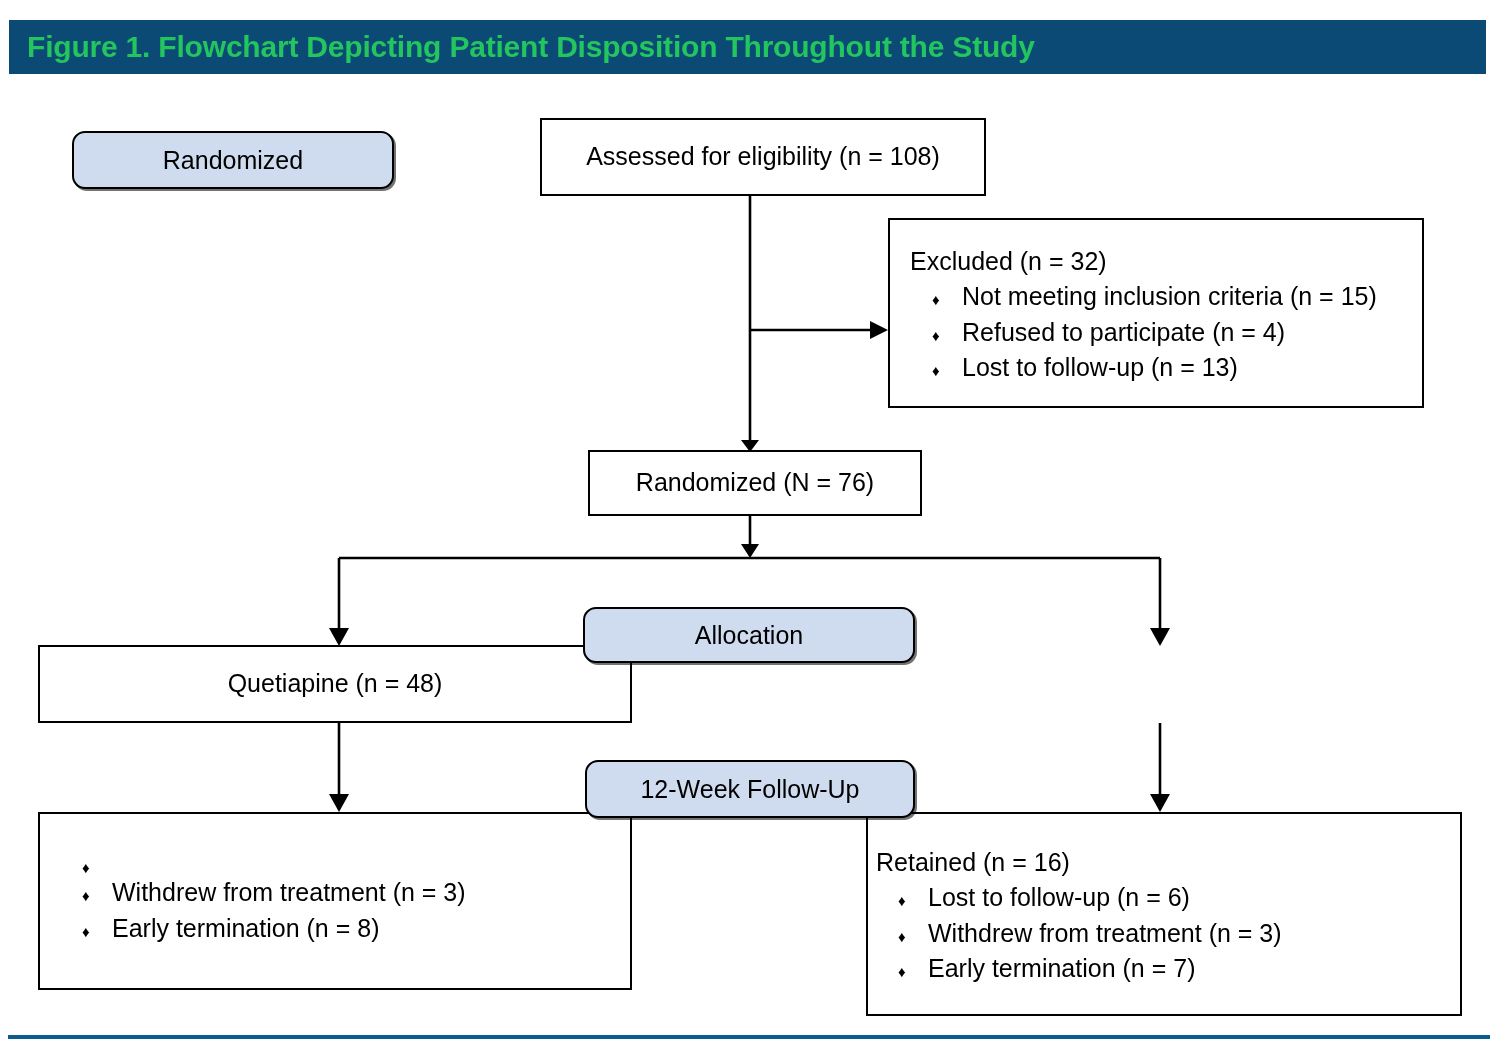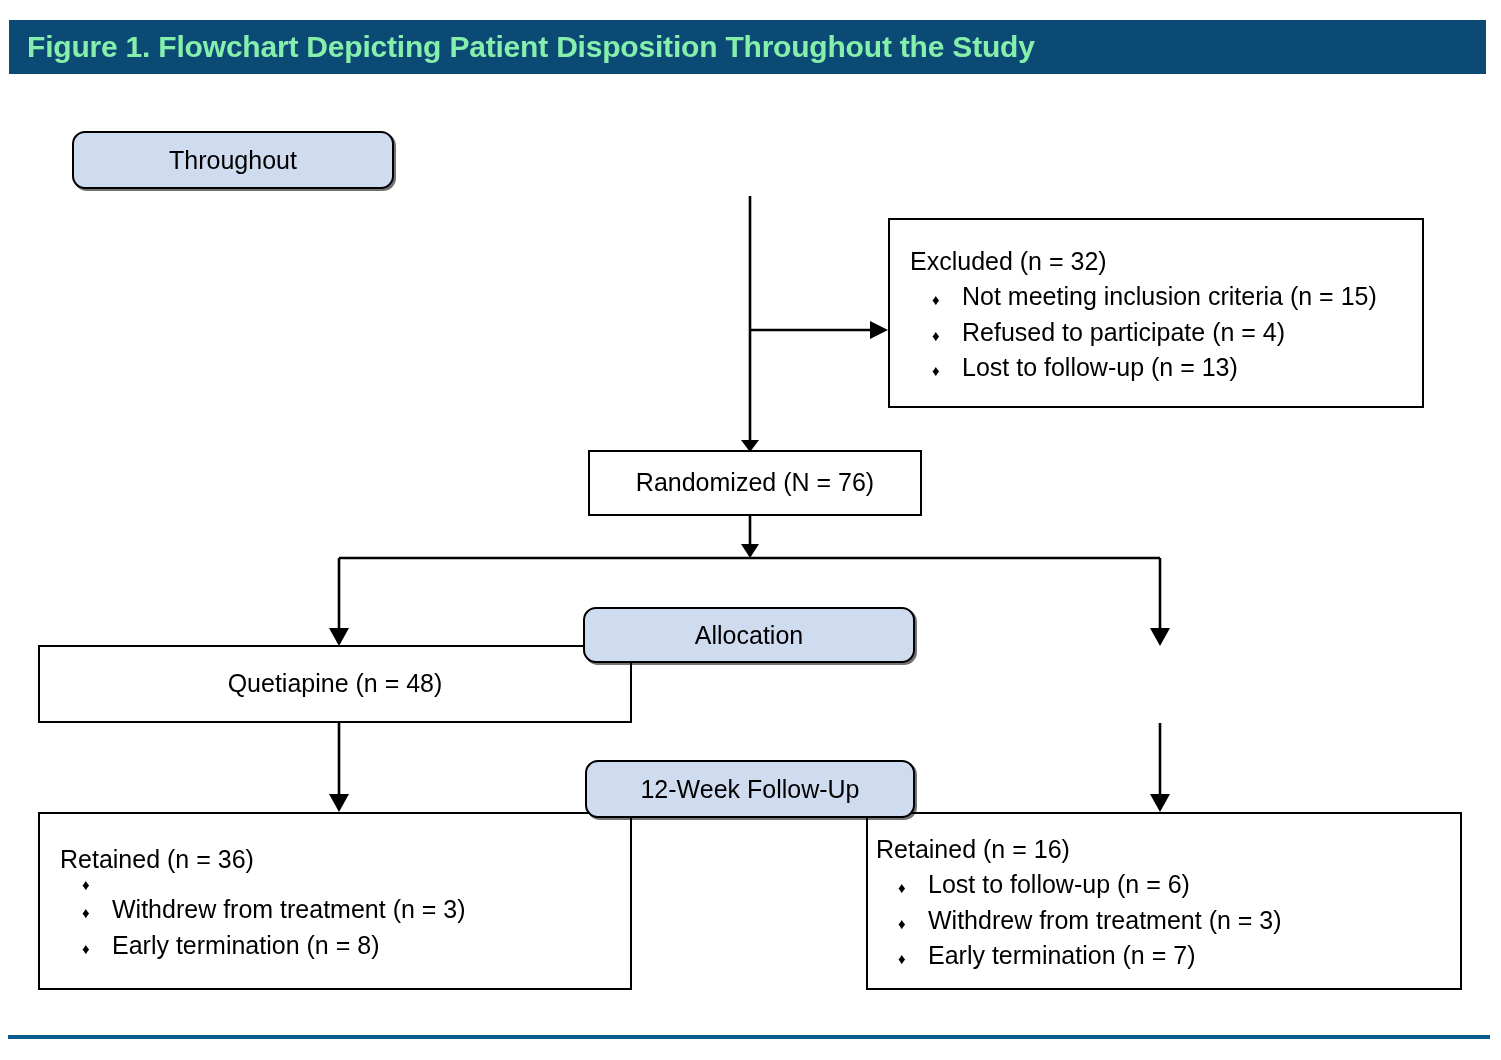--- a/index.html
+++ b/index.html
@@ -26,21 +26,21 @@
     position: absolute;
     left: 9px;
     top: 20px;
     width: 1477px;
     height: 54px;
     background: #0a4a75;
     display: flex;
     align-items: center;
   }
   .title-bar .title-text {
-    color: #86efac;
+    color: #22c55e;
     font-size: 30px;
     font-weight: bold;
     letter-spacing: -0.2px;
     padding-left: 18px;
     white-space: nowrap;
     font-family: "Liberation Sans", sans-serif;
   }
 
   
   .footer-rule {
@@ -176,23 +176,26 @@
 
       <line x1="339" y1="723" x2="339" y2="806"></line>
       <polygon points="329,794 349,794 339,812" fill="#000" stroke="none"></polygon>
 
       <line x1="1160" y1="723" x2="1160" y2="806"></line>
       <polygon points="1150,794 1170,794 1160,812" fill="#000" stroke="none"></polygon>
     </g>
   </svg>
 
   <div class="stage-pill" style="left:72px; top:131px; width:322px; height:58px;">
-    <span class="stage-label">Throughout</span>
-  </div>
-
+    <span class="stage-label">Randomized</span>
+  </div>
+
+  <div class="node center" style="left:540px; top:118px; width:446px; height:78px;">
+    <span class="node-label">Assessed for eligibility (n = 108)</span>
+  </div>
 
   <div class="node block" style="left:888px; top:218px; width:536px; height:190px;">
     <div class="heading">Excluded (n = 32)</div>
     <ul class="bullets">
       <li>
         <span class="dia">♦</span>
         <span>Not meeting inclusion criteria (n = 15)</span>
       </li>
       <li>
         <span class="dia">♦</span>
@@ -216,37 +219,36 @@
 
   <div class="stage-pill" style="left:583px; top:607px; width:332px; height:56px;">
     <span class="stage-label">Allocation</span>
   </div>
 
   <div class="stage-pill" style="left:585px; top:760px; width:330px; height:58px;">
     <span class="stage-label">12-Week Follow-Up</span>
   </div>
 
   <div class="node block" style="left:38px; top:812px; width:594px; height:178px;">
-    <div class="heading">Retained (n = 36)</div>
     <ul class="bullets">
       <li>
         <span class="dia">♦</span>
       </li>
       <li>
         <span class="dia">♦</span>
         <span>Withdrew from treatment (n = 3)</span>
       </li>
       <li>
         <span class="dia">♦</span>
         <span>Early termination (n = 8)</span>
       </li>
     </ul>
   </div>
 
-  <div class="node block" style="left:866px; top:812px; width:596px; height:178px;padding-left:8px;">
+  <div class="node block" style="left:866px; top:812px; width:596px; height:204px;padding-left:8px;">
     <div class="heading">Retained (n = 16)</div>
     <ul class="bullets">
       <li>
         <span class="dia">♦</span>
         <span>Lost to follow-up (n = 6)</span>
       </li>
       <li>
         <span class="dia">♦</span>
         <span>Withdrew from treatment (n = 3)</span>
       </li>

